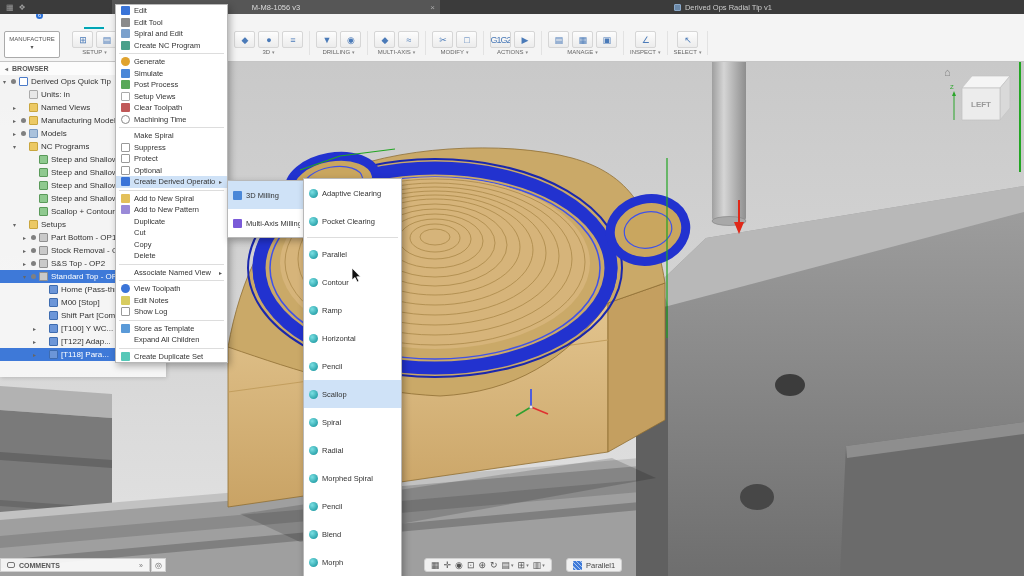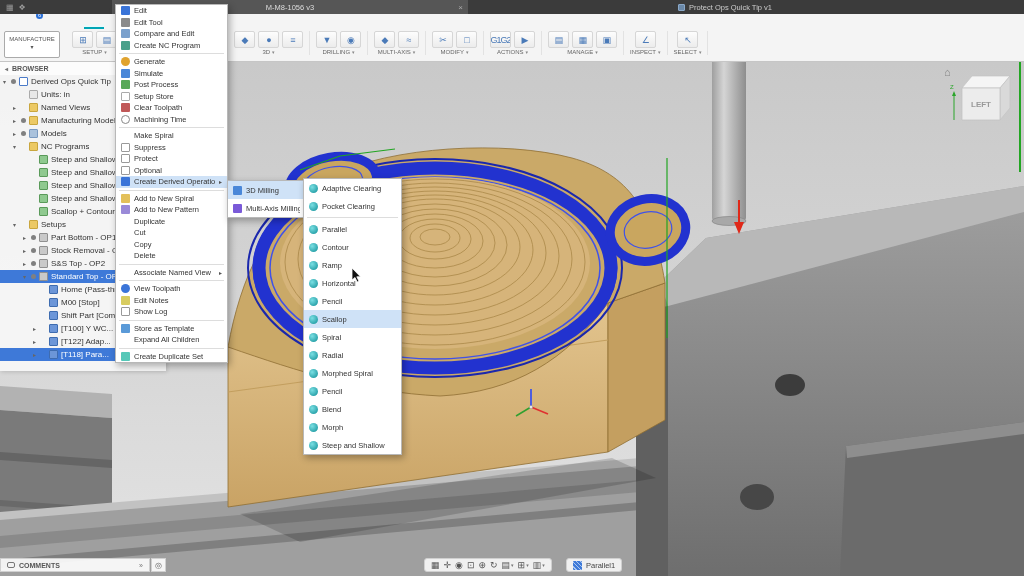--- a/index.html
+++ b/index.html
@@ -5,21 +5,21 @@
   *{box-sizing:border-box;margin:0;padding:0}
   html,body{width:1024px;height:576px}
   body{position:relative;overflow:hidden;font-family:"Liberation Sans",sans-serif;background:#d6d6d6;user-select:none}
 
   
   .scene{position:absolute;inset:0;z-index:0}
 
   
   .titlebar{position:absolute;left:0;top:0;width:100%;height:14px;background:#3b3b3b;z-index:30;display:flex;align-items:center;color:#c8c8c8}
   .tb-icons{display:flex;gap:5px;padding:0 6px;font-size:8px;color:#9a9a9a}
-  .doc-tab{position:absolute;left:112px;top:0;height:14px;width:356px;background:#565656;display:flex;align-items:center;justify-content:center;font-size:7.5px;color:#ddd}
+  .doc-tab{position:absolute;left:112px;top:0;height:14px;width:328px;background:#565656;display:flex;align-items:center;justify-content:center;font-size:7.5px;color:#ddd}
   .doc-tab .tabclose{position:absolute;right:5px;font-size:8px;color:#aaa}
   .tb-doc-title{position:absolute;right:252px;font-size:7.5px;color:#ccc;display:flex;gap:4px;align-items:center}
   .tb-doc-title .dicon{width:7px;height:7px;border:1px solid #8aa8c8;background:#6a88a8;border-radius:1px}
   .tb-right{position:absolute;right:8px;display:flex;gap:13px;font-size:8px;color:#bbb;align-items:center}
   .tb-right span:first-child{margin-right:14px}
 
   
   .ribbon{position:absolute;top:14px;left:0;width:100%;height:48px;background:#f4f4f4;border-bottom:1px solid #c6c6c6;z-index:20}
   .rtabs{height:15px;display:flex;align-items:flex-end;font-size:7.5px;color:#666;font-weight:bold}
   .rtab{padding:0 10px 2px;cursor:default}
@@ -30,21 +30,21 @@
   .rgroup{display:flex;flex-direction:column;align-items:center;padding:0 6px;border-right:1px solid #e2e2e2;position:relative}
   .rgroup:first-child{margin-right:104px}
   .rtiles{display:flex;gap:3px}
   .tile{width:21px;height:17px;border:1px solid #d6d6d6;border-radius:2px;background:linear-gradient(#fdfdfd,#ececec);color:#4a7ab8;font-size:9px;display:flex;align-items:center;justify-content:center;letter-spacing:-1px;overflow:hidden}
   .tile:empty{display:none}
   .rlabel{font-size:6px;color:#666;margin-top:1px;display:flex;gap:2px;align-items:center;white-space:nowrap}
   .rlabel .caret{font-size:5px;color:#888}
   .badge{position:absolute;top:-2px;left:36px;background:#2a6fd6;color:#fff;border-radius:5px;font-size:5.5px;padding:0 2px;line-height:7px}
 
   
-  .browser{position:absolute;left:0;top:62px;width:166px;background:rgba(250,250,250,.85);z-index:15;padding-bottom:10px;box-shadow:1px 1px 4px rgba(0,0,0,.15);font-size:8px}
+  .browser{position:absolute;left:0;top:62px;width:166px;background:rgba(250,250,250,.85);z-index:15;padding-bottom:16px;box-shadow:1px 1px 4px rgba(0,0,0,.15);font-size:8px}
   .bheader{height:13px;display:flex;align-items:center;gap:4px;padding:0 5px;font-size:7px;font-weight:bold;color:#555;background:rgba(255,255,255,.7)}
   .bheader .collapse{font-size:6px;color:#777}
   .trow{height:13px;display:flex;align-items:center;padding-left:calc(3px + var(--d,0)*10px);color:#333;white-space:nowrap;overflow:hidden}
   .tarrow{width:8px;font-size:6px;color:#666;flex:none}
   .tdot{width:5px;height:5px;border-radius:50%;background:#808080;margin-right:3px;flex:none;visibility:hidden}
   .trow.dot .tdot{visibility:visible}
   .ticon{width:9px;height:9px;border-radius:1px;margin-right:3px;flex:none;background:#b8c8dc}
   .tlabel{overflow:hidden;text-overflow:ellipsis}
   .trow.selected{background:#3e79d8}
   .trow.selected .tlabel{color:#fff}
@@ -55,21 +55,21 @@
   .trow[data-icon="nc"] .ticon{background:#8fc98f;border:1px solid #5a9a5a}
   .trow[data-icon="setup"] .ticon{background:#c9c9c9;border:1px solid #909090}
   .trow[data-icon="op"] .ticon{background:#6c96d8;border:1px solid #3e6cb0}
 
   
   .menu{position:absolute;background:#ffffff;border:1px solid #b8b8b8;box-shadow:2px 3px 7px rgba(0,0,0,.3);padding:0 0;z-index:40}
   .cmenu{left:115px;top:4px;width:113px}
   .submenu{left:227px;top:180px;width:86px;z-index:45}
   .submenu2{left:303px;top:178px;width:99px;z-index:50}
   .mrow{height:11.5px;display:flex;align-items:center;gap:4px;padding:0 5px;font-size:7.5px;color:#333;white-space:nowrap}
-  .submenu .mrow,.submenu2 .mrow{height:18px}
+  .submenu .mrow,.submenu2 .mrow{height:28px}
   .mi{width:9px;height:9px;border-radius:1px;flex:none;background:transparent}
   .mlabel{flex:1;overflow:hidden}
   .marrow{display:none;font-size:6px;color:#555}
   .mrow.sub .marrow{display:block}
   .mrow.highlighted{background:#cfe2f7}
   .mrow.sep{height:0;border-top:1px solid #ddd;margin:2px 3px;padding:0}
   .mrow.checkbox .mi{background:#fff;border:1px solid #999}
   .mrow[data-icon="edit"] .mi{background:#3a74d8}
   .mrow[data-icon="tool"] .mi{background:#8a8a8a}
   .mrow[data-icon="compare"] .mi{background:#7aa0cc}
@@ -228,21 +228,21 @@
   <div class="tb-icons">
     <span>▦</span>
     <span>❖</span>
   </div>
   <div class="doc-tab">
     <span>M-M8-1056 v3</span>
     <span class="tabclose">×</span>
   </div>
   <div class="tb-doc-title">
     <span class="dicon"></span>
-    <span>Protect Ops Quick Tip v1</span>
+    <span>Derived Ops Radial Tip v1</span>
   </div>
   <div class="tb-right">
     <span></span>
       <span></span>
       <span></span>
       <span></span>
   </div>
 </div>
 
 <div class="ribbon">
@@ -507,21 +507,21 @@
       <span class="mlabel">Edit</span>
 
     </div>
     <div class="mrow" data-icon="tool">
       <span class="mi"></span>
       <span class="mlabel">Edit Tool</span>
 
     </div>
     <div class="mrow" data-icon="compare">
       <span class="mi"></span>
-      <span class="mlabel">Compare and Edit</span>
+      <span class="mlabel">Spiral and Edit</span>
 
     </div>
     <div class="mrow" data-icon="ncprog">
       <span class="mi"></span>
       <span class="mlabel">Create NC Program</span>
 
     </div>
     <div class="mrow sep">
       
       
@@ -537,21 +537,21 @@
       <span class="mlabel">Simulate</span>
 
     </div>
     <div class="mrow" data-icon="post">
       <span class="mi"></span>
       <span class="mlabel">Post Process</span>
 
     </div>
     <div class="mrow" data-icon="sheet">
       <span class="mi"></span>
-      <span class="mlabel">Setup Store</span>
+      <span class="mlabel">Setup Views</span>
 
     </div>
     <div class="mrow" data-icon="clear">
       <span class="mi"></span>
       <span class="mlabel">Clear Toolpath</span>
 
     </div>
     <div class="mrow" data-icon="time">
       <span class="mi"></span>
       <span class="mlabel">Machining Time</span>

